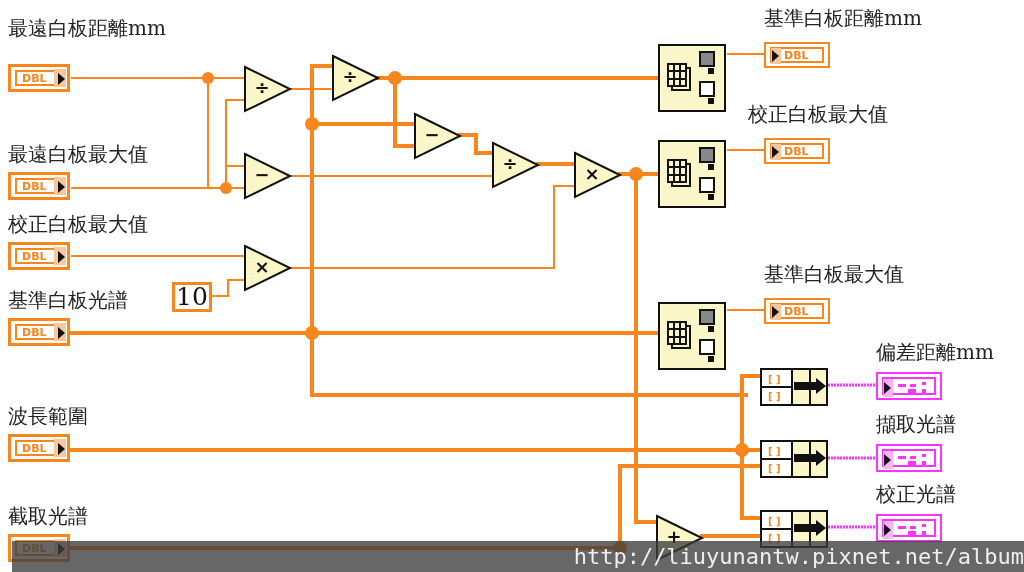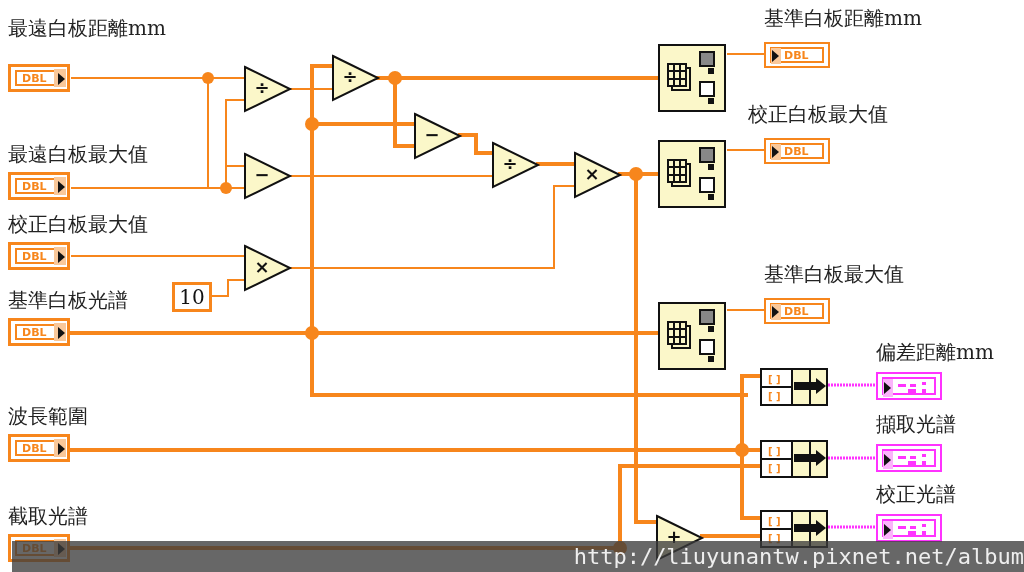--- a/index.html
+++ b/index.html
@@ -16,21 +16,21 @@
   .ind .inner { position:absolute; left:4px; top:3px; width:54px; height:16px; border:2px solid #f7861c; box-sizing:border-box;
                 font-family:"DejaVu Sans", sans-serif; font-weight:bold; font-size:11px; color:#f7861c; line-height:13px; padding-left:12px; }
   .ind .arrow { position:absolute; left:6px; top:6px; width:0; height:0; border-top:6px solid transparent; border-bottom:6px solid transparent; border-left:7px solid #111; }
   .ind .shade { position:absolute; left:5px; top:4px; width:10px; height:16px; background:#f9c89a; }
   .arr { position:absolute; width:66px; height:28px; border:2px solid #ff33ff; background:#fff; box-sizing:border-box; }
   .arr .inner { position:absolute; left:4px; top:3px; width:54px; height:18px; border:2px solid #ff33ff; box-sizing:border-box; background:#fff; }
   .arr .arrow { position:absolute; left:6px; top:8px; width:0; height:0; border-top:6px solid transparent; border-bottom:6px solid transparent; border-left:7px solid #111; }
   .arr .shade { position:absolute; left:5px; top:5px; width:10px; height:18px; background:#fbb4fb; }
   .arr .dot { position:absolute; background:#ff33ff; }
   .const { position:absolute; width:40px; height:30px; border:3px solid #f7861c; background:#fff; box-sizing:border-box;
-           font-size:20px; text-align:center; line-height:24px; color:#111; }
+           font-size:25px; text-align:center; line-height:24px; color:#111; }
   .fn { position:absolute; width:48px; height:46px; }
   .fn svg { width:48px; height:46px; overflow:visible; }
   .fn .sym { position:absolute; left:8px; top:10px; width:20px; text-align:center; font-family:"DejaVu Sans", sans-serif; font-weight:bold; font-size:18px; color:#111; line-height:24px; }
   .amax { position:absolute; width:68px; height:68px; background:#fbf7c9; border:2px solid #111; box-sizing:border-box; }
   .amax svg { position:absolute; left:0; top:0; }
   .build { position:absolute; width:68px; height:38px; background:#fbf7c9; border:2px solid #111; box-sizing:border-box; }
   .build svg { position:absolute; left:0; top:0; }
   .watermark { position:absolute; left:12px; top:541px; width:1024px; height:31px; background:rgba(60,60,60,0.78);
                color:#eee; font-family:"DejaVu Sans Mono", "Liberation Mono", monospace; font-size:22px; line-height:31px; text-align:right; padding-right:12px; box-sizing:border-box; }
 </style>

